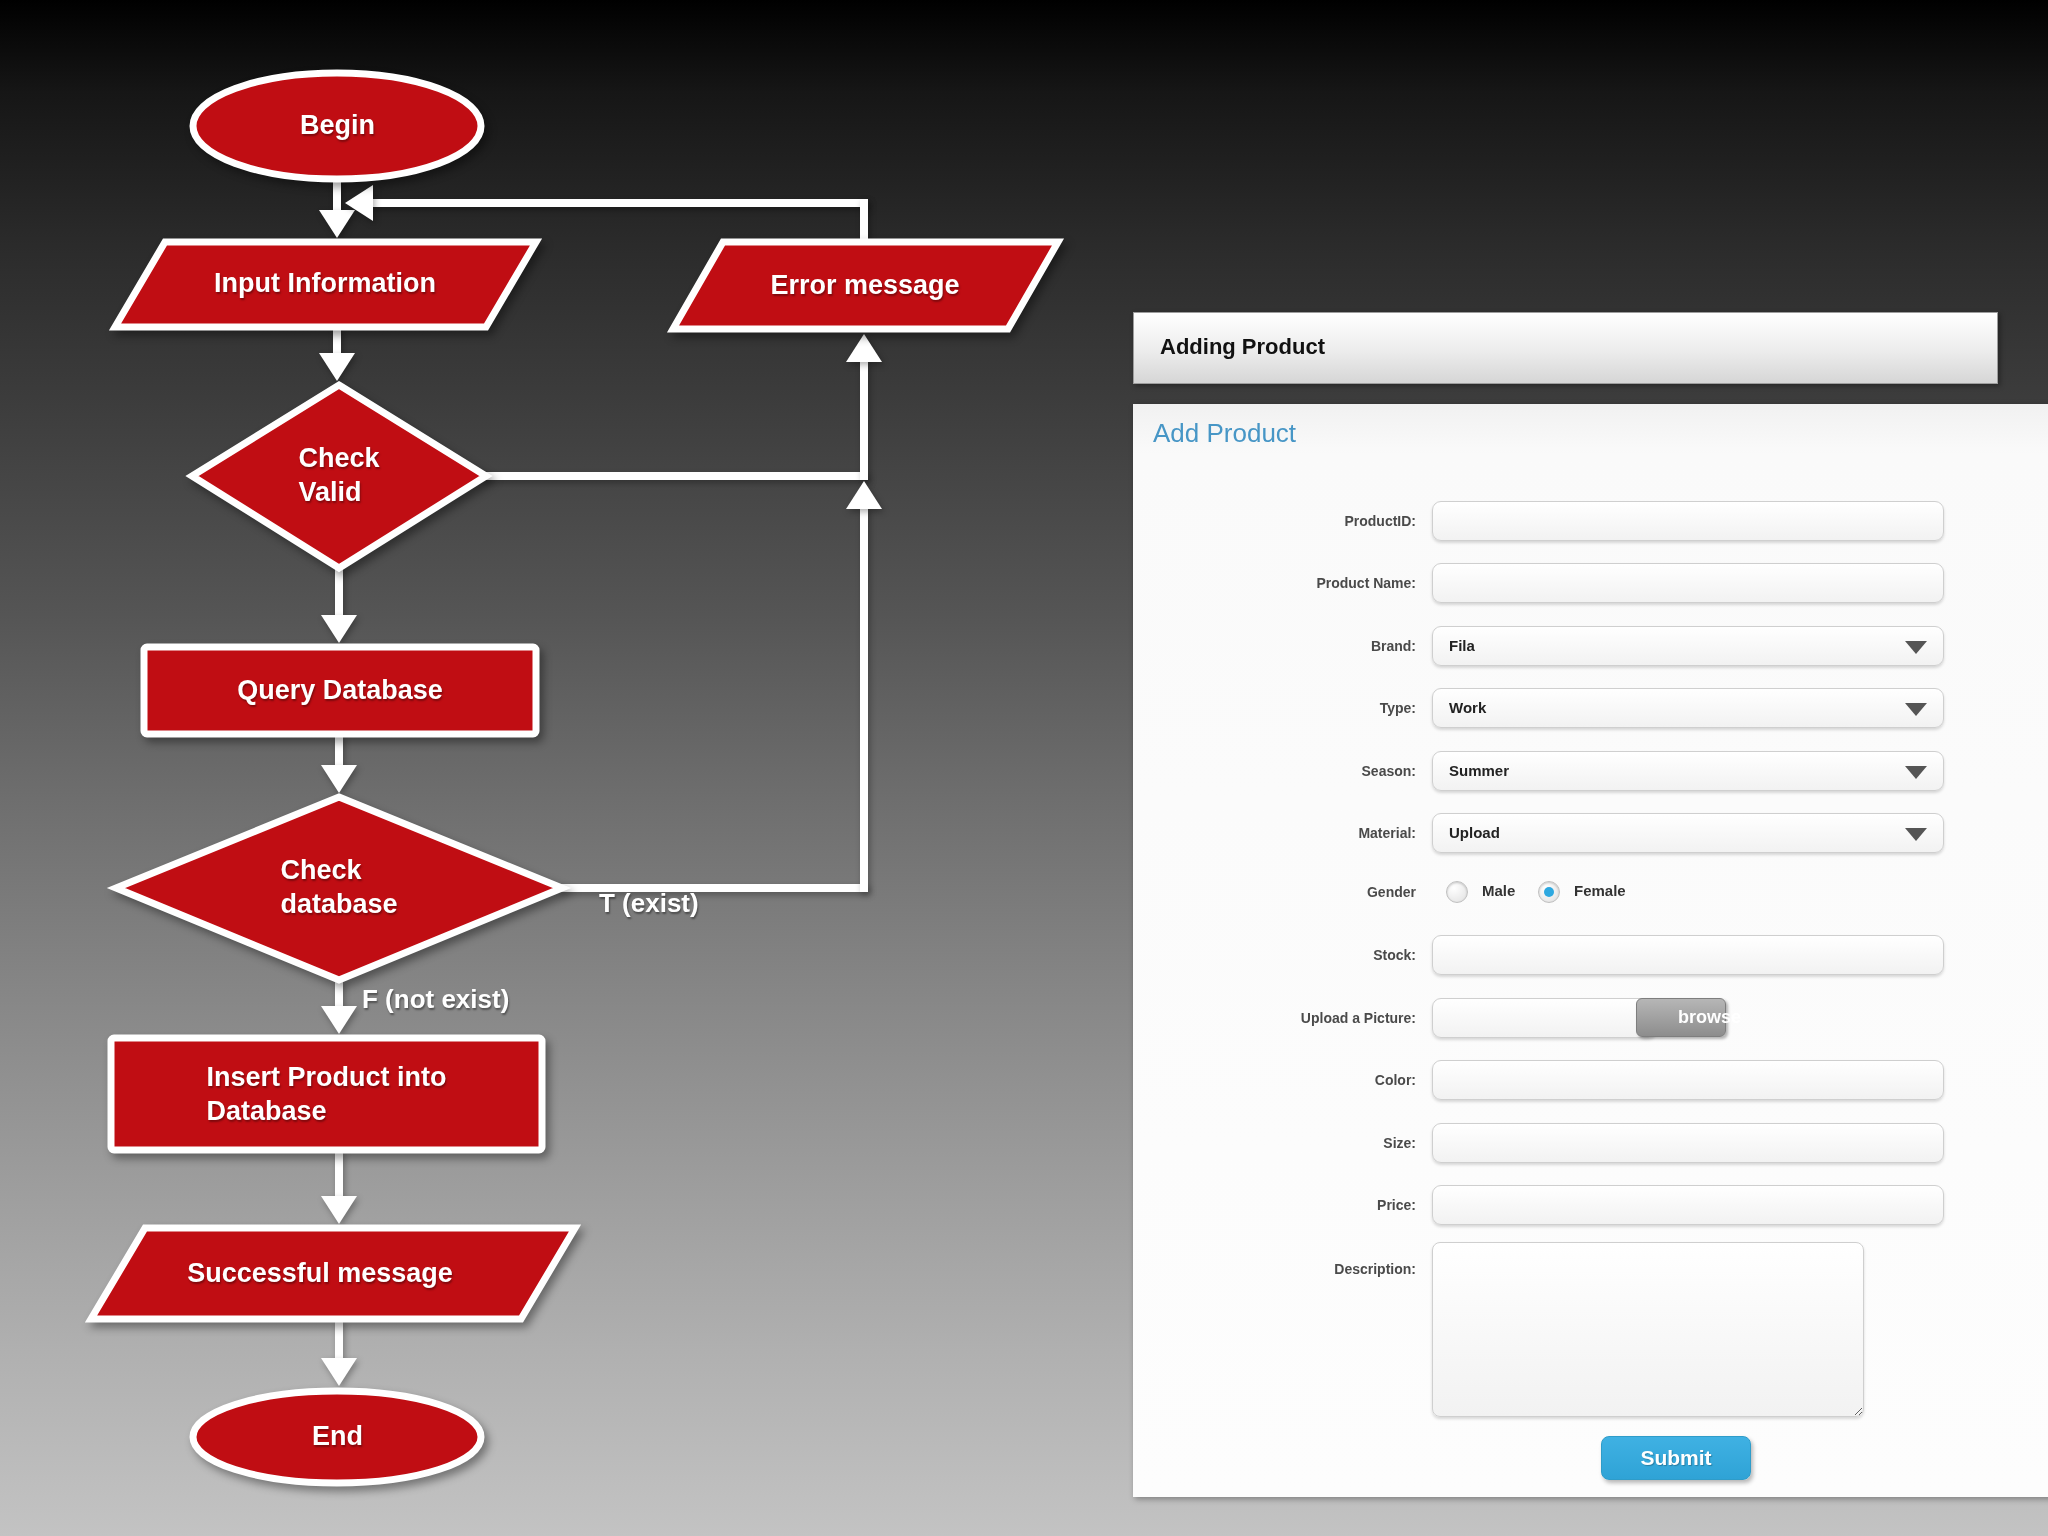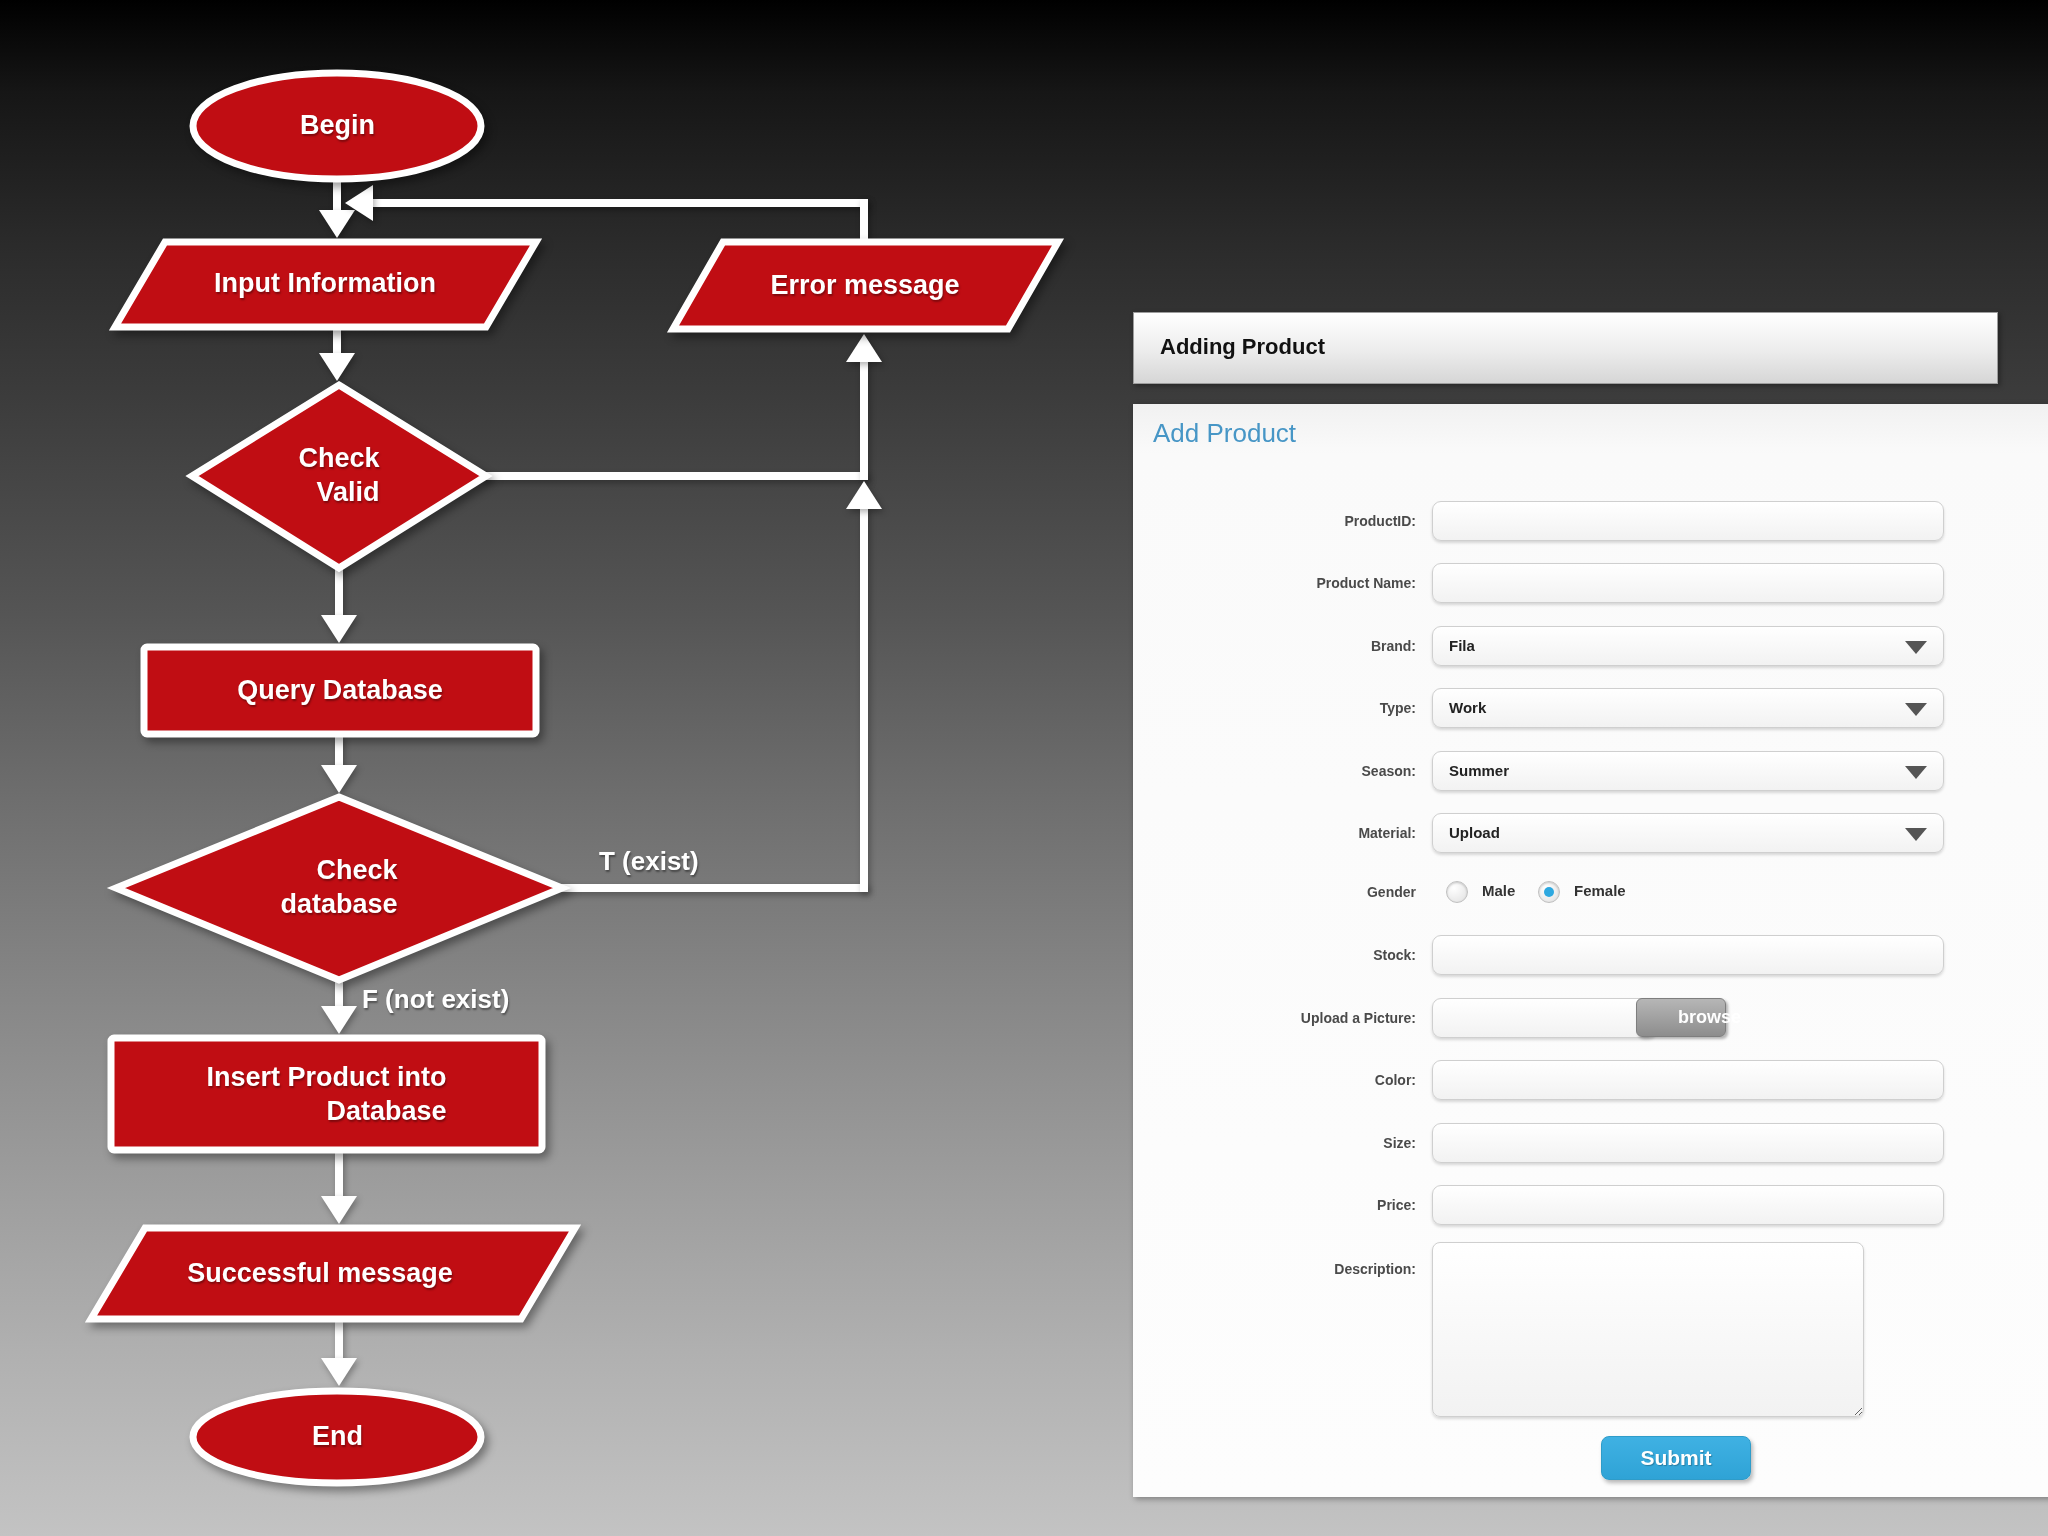--- a/index.html
+++ b/index.html
@@ -11,21 +11,21 @@
   }
 
   
   svg.flow { position:absolute; left:0; top:0; }
   .shape { fill:var(--node-red,#c00d13); stroke:#ffffff; stroke-width:7;
            filter:drop-shadow(4px 5px 4px rgba(0,0,0,0.38)); }
   .ln { stroke:#ffffff; stroke-width:8; filter:drop-shadow(2px 3px 3px rgba(0,0,0,0.30)); }
   .ah { fill:#ffffff; filter:drop-shadow(2px 3px 3px rgba(0,0,0,0.30)); }
 
   .fc-label { position:absolute; display:flex; align-items:center; justify-content:center;
-    text-align:right; color:#ffffff; font-weight:bold; font-size:27px; line-height:1.25;
+    text-align:left; color:#ffffff; font-weight:bold; font-size:27px; line-height:1.25;
     white-space:pre-line; text-shadow:1px 2px 2px rgba(0,0,0,0.35); }
   .fc-edge-label { position:absolute; color:#ffffff; font-weight:bold; font-size:26px;
     text-shadow:1px 2px 2px rgba(0,0,0,0.40); }
 
   
   .win-header { position:absolute; left:1133px; top:312px; width:865px; height:72px;
     background:linear-gradient(#ffffff,#ececec 55%,#d6d6d6); border:1px solid #9d9d9d;
     box-sizing:border-box; box-shadow:2px 2px 5px rgba(0,0,0,0.35);
     font-size:22px; font-weight:bold; color:#111; line-height:68px; padding-left:26px; }
   .panel { position:absolute; left:1133px; top:404px; width:955px; height:1093px;
@@ -123,21 +123,21 @@
   <div class="fc-label" style="left:224px; top:421px; width:230px; height:110px;">Check
 Valid</div>
   <div class="fc-label" style="left:144px; top:662px; width:392px; height:58px;">Query Database</div>
   <div class="fc-label" style="left:224px; top:833px; width:230px; height:110px;">Check
 database</div>
   <div class="fc-label" style="left:111px; top:1058px; width:431px; height:74px;">Insert Product into
 Database</div>
   <div class="fc-label" style="left:100px; top:1245px; width:440px; height:58px;">Successful message</div>
   <div class="fc-label" style="left:200px; top:1410px; width:275px; height:54px;">End</div>
 
-  <div class="fc-edge-label" style="left:599px; top:846px;">T (exist)</div>
+  <div class="fc-edge-label" style="left:599px; top:888px;">T (exist)</div>
   <div class="fc-edge-label" style="left:362px; top:984px;">F (not exist)</div>
 
   <div class="win-header">
     <span>Adding Product</span>
   </div>
 
   <div class="panel">
     <div class="panel-title">Add Product</div>
 
     <div class="panel-row" style="top:97px;">

